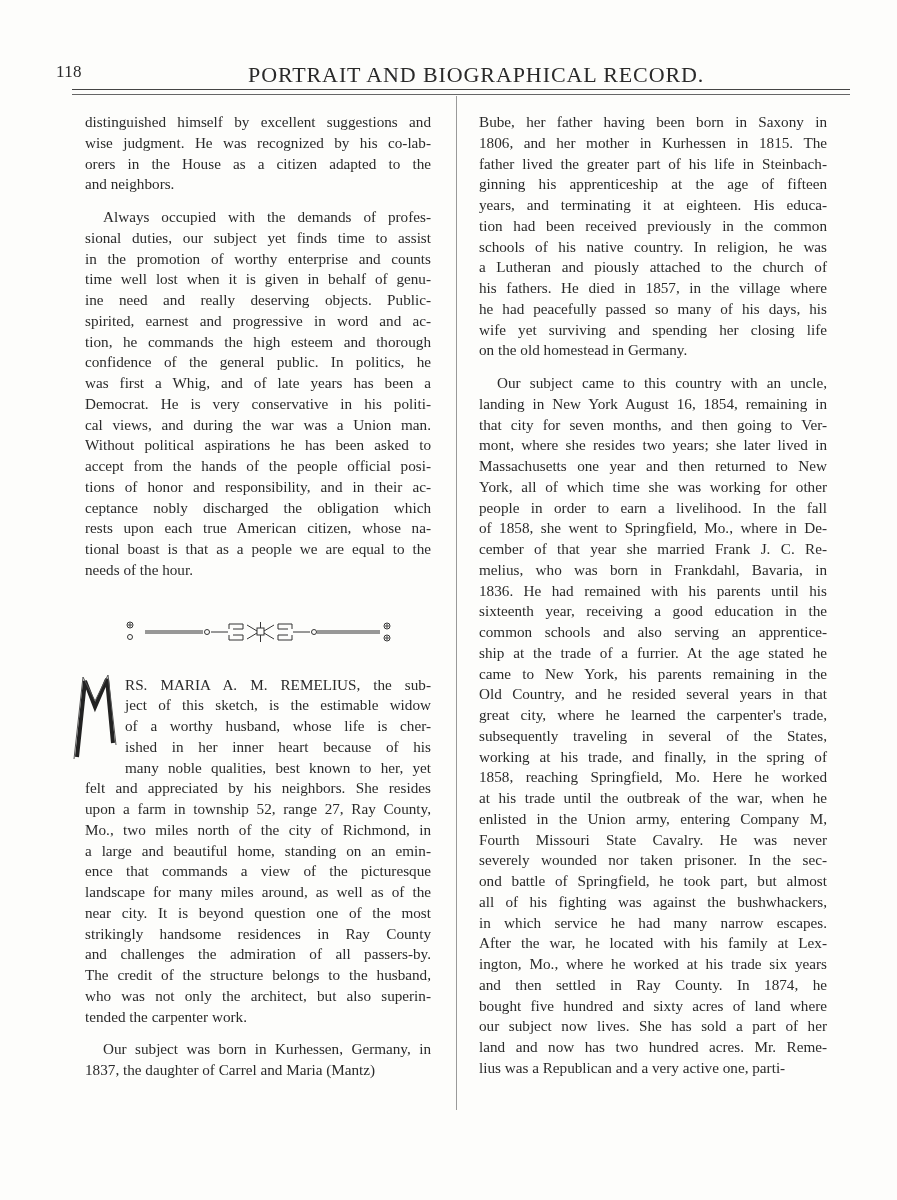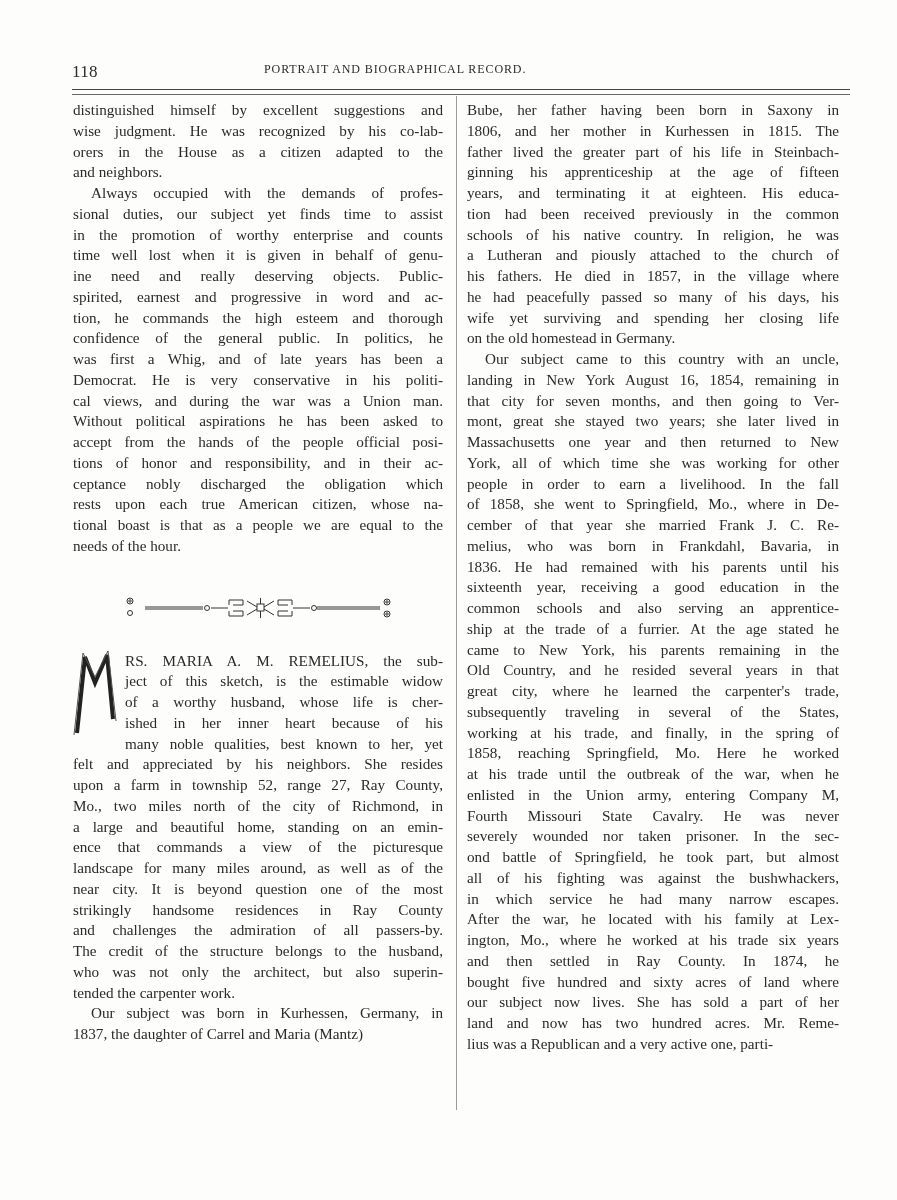--- a/index.html
+++ b/index.html
@@ -5,47 +5,47 @@
   html, body { margin: 0; padding: 0; }
   body {
     width: 897px; height: 1200px;
     background: #fdfdfb;
     position: relative;
     overflow: hidden;
     color: #2a2a2a;
     font-family: "Liberation Serif", "DejaVu Serif", serif;
   }
   .header {
-    position: absolute; left: 72px; top: 60px; width: 778px; height: 26px;
+    position: absolute; left: 56px; top: 60px; width: 778px; height: 26px;
   }
   .page-num {
     position: absolute; left: 0; top: 2px;
     font-size: 17px; letter-spacing: 0.3px;
   }
   .running-title {
     position: absolute; left: 192px; top: 2px;
-    font-size: 12px; letter-spacing: 0.9px;
+    font-size: 22px; letter-spacing: 0.9px;
   }
   .rule {
     position: absolute; left: 72px; top: 89px; width: 778px; height: 4px;
     border-top: 1.5px solid #444; border-bottom: 1px solid #666;
   }
   .col-divider {
     position: absolute; left: 456px; top: 96px; width: 1px; height: 1014px;
     background: #9a9a9a;
   }
   .col {
     position: absolute; top: 100px;
     font-size: 15.2px; line-height: 20.75px;
     text-align: justify;
     hyphens: none;
   }
   .col-left { left: 73px; width: 370px; }
   .col-right { left: 467px; width: 372px; }
-  .col p { margin: 0; }
+  .col p { margin: 12px; }
   .line { display: block; text-align: justify; text-align-last: justify; white-space: nowrap; }
   .line.last { text-align-last: left; }
   .ornament {
     display: block; margin: 38px 0 0 52px; width: 270px; height: 26px;
   }
   .dropcap-para { margin-top: 30px; position: relative; }
   .dropcap {
     float: left; width: 48px; height: 88px; margin: -2px 6px 0 -2px;
   }
 </style>
@@ -159,21 +159,21 @@
       <span class="line">a Lutheran and piously attached to the church of</span>
       <span class="line">his fathers.  He died in 1857, in the village where</span>
       <span class="line">he had peacefully passed so many of his days, his</span>
       <span class="line">wife yet surviving and spending her closing life</span>
       <span class="line last">on the old homestead in Germany.</span>
     </p>
   <p>
       <span class="line" style="padding-left: 18px;">Our subject came to this country with an uncle,</span>
       <span class="line">landing in New York August 16, 1854, remaining in</span>
       <span class="line">that city for seven months, and then going to Ver-</span>
-      <span class="line">mont, great she stayed two years; she later lived in</span>
+      <span class="line">mont, where she resides two years; she later lived in</span>
       <span class="line">Massachusetts one year and then returned to New</span>
       <span class="line">York, all of which time she was working for other</span>
       <span class="line">people in order to earn a livelihood.  In the fall</span>
       <span class="line">of 1858, she went to Springfield, Mo., where in De-</span>
       <span class="line">cember of that year she married Frank J. C. Re-</span>
       <span class="line">melius, who was born in Frankdahl, Bavaria, in</span>
       <span class="line">1836.  He had remained with his parents until his</span>
       <span class="line">sixteenth year, receiving a good education in the</span>
       <span class="line">common schools and also serving an apprentice-</span>
       <span class="line">ship at the trade of a furrier.  At the age stated he</span>

